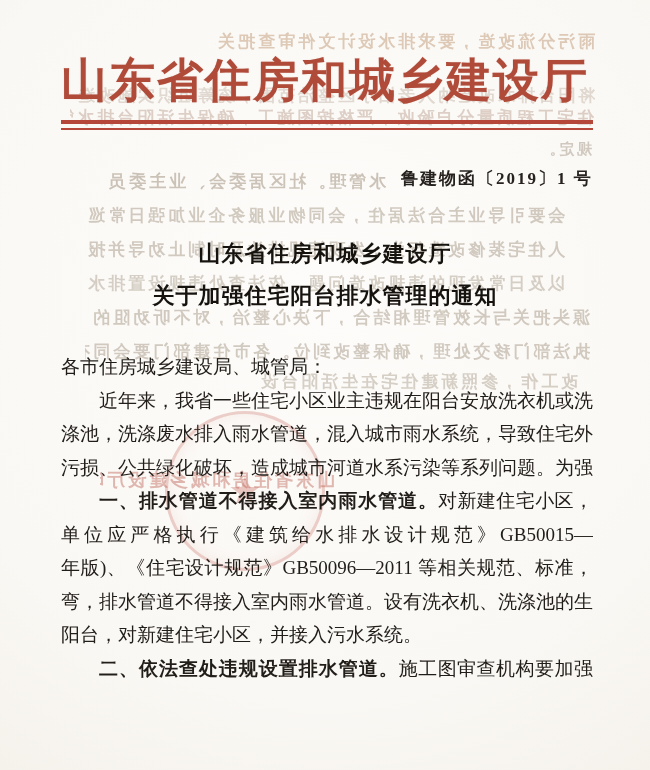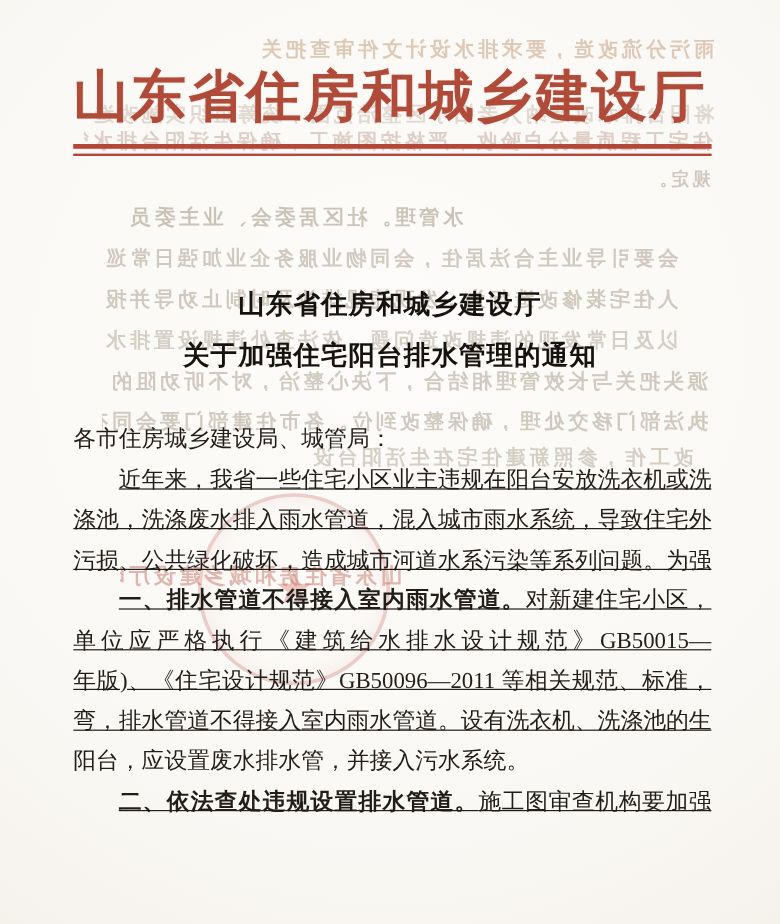--- a/index.html
+++ b/index.html
@@ -70,21 +70,21 @@
     font-size:19px;
     color:#211d19;
     line-height:33.5px;
   }
   #body .line{white-space:nowrap;}
   #body .line.fill{
     white-space:normal;
     text-align:justify;
     text-align-last:justify;
     text-justify:inter-character;
-    height:33.5px;overflow:hidden;text-decoration:underline;
+    height:33.5px;overflow:hidden;
   }
   #body .line.indent{text-indent:38px;}
   #body .em{
     font-weight:bold;
     font-family:"Liberation Sans","DejaVu Sans",sans-serif;
     letter-spacing:0.5px;
   }
 </style>
 </head>
 <body>
@@ -110,32 +110,33 @@
     <span class="seal-star">★</span>
   </div>
 
   <h1 class="agency">山东省住房和城乡建设厅</h1>
 
   <div class="rule">
     <div class="rule-thick"></div>
     <div class="rule-thin"></div>
   </div>
 
+  <div class="docnum">鲁建物函〔2019〕1 号</div>
 
   <div class="title">
     <div>山东省住房和城乡建设厅</div>
     <div>关于加强住宅阳台排水管理的通知</div>
   </div>
 
   <div id="body">
       <div class="line"><span>各市住房城乡建设局、城管局：</span></div>
       <div class="line indent fill"><span>近年来，我省一些住宅小区业主违规在阳台安放洗衣机或洗</span></div>
       <div class="line fill"><span>涤池，洗涤废水排入雨水管道，混入城市雨水系统，导致住宅外墙</span></div>
       <div class="line fill"><span>污损、公共绿化破坏，造成城市河道水系污染等系列问题。为强化</span></div>
       <div class="line indent fill"><span class="em">一、排水管道不得接入室内雨水管道。</span><span>对新建住宅小区，设计</span></div>
       <div class="line fill"><span>单位应严格执行《建筑给水排水设计规范》GB50015—2009(2013</span></div>
       <div class="line fill"><span>年版)、《住宅设计规范》GB50096—2011 等相关规范、标准，住宅</span></div>
       <div class="line fill"><span>弯，排水管道不得接入室内雨水管道。设有洗衣机、洗涤池的生活</span></div>
-      <div class="line"><span>阳台，应设置废水排水管，并接入污水系统。</span></div>
+      <div class="line"><span>阳台，对新建住宅小区，并接入污水系统。</span></div>
       <div class="line indent fill"><span class="em">二、依法查处违规设置排水管道。</span><span>施工图审查机构要加强住</span></div>
     </div>
 
 </div>
 
 </body></html>

